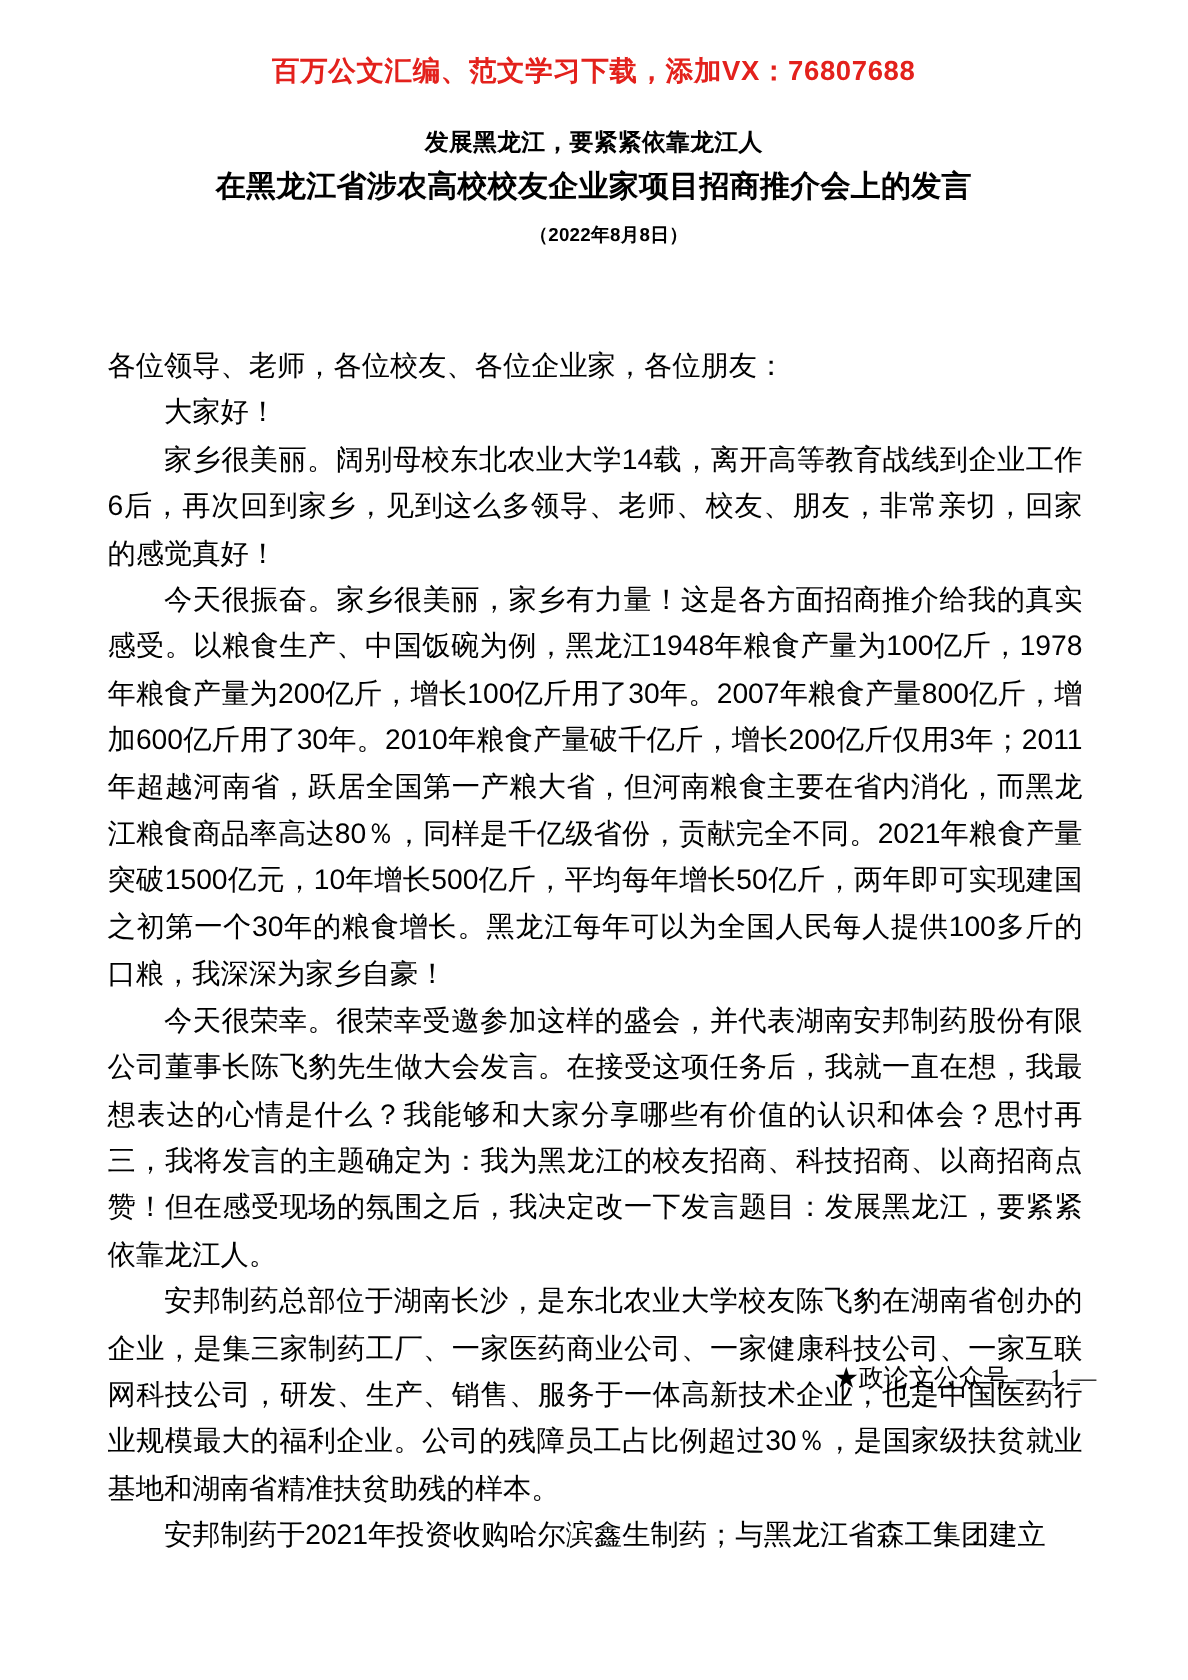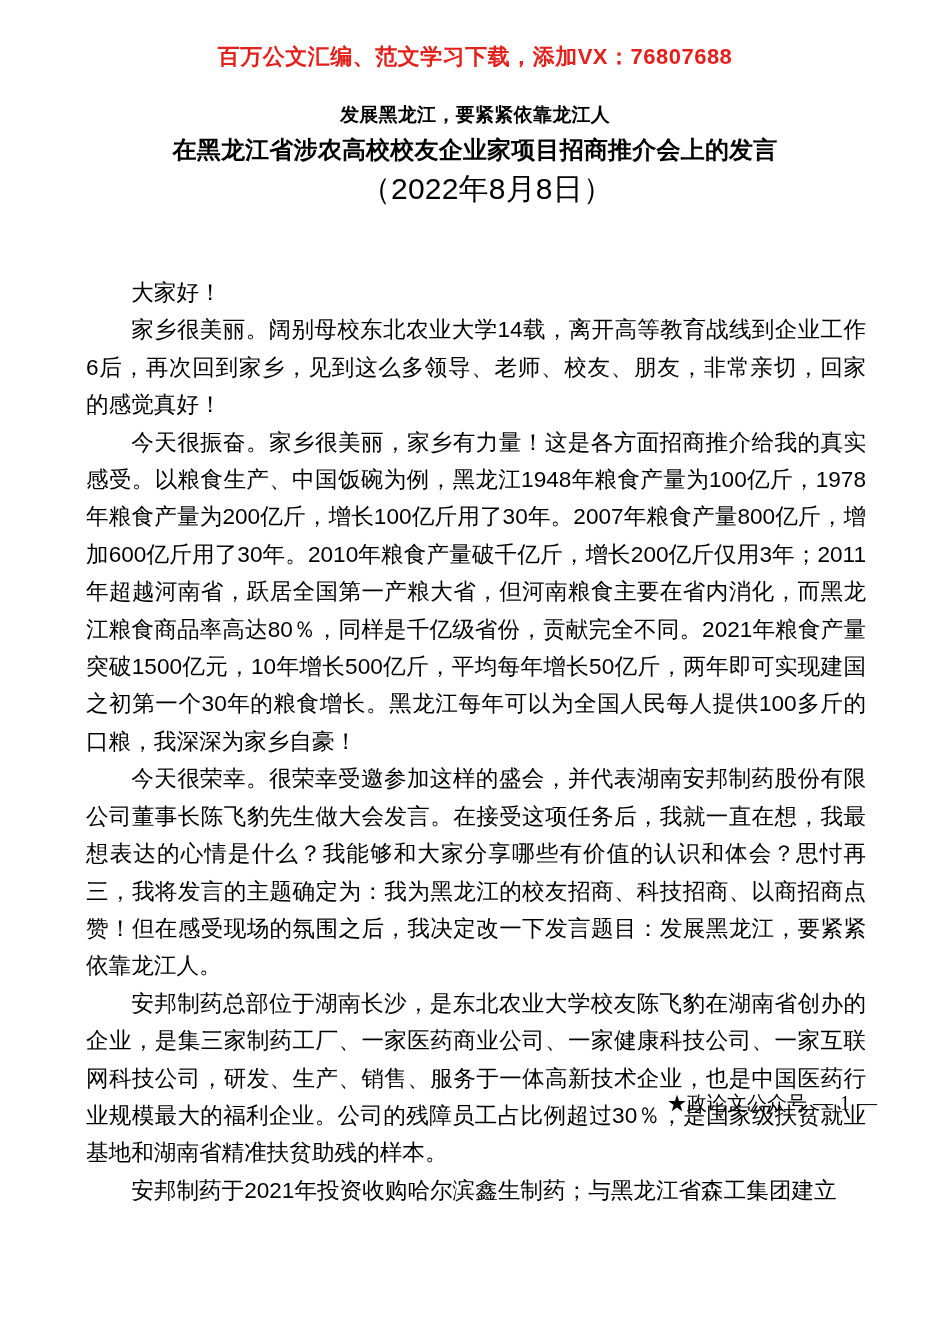--- a/index.html
+++ b/index.html
@@ -58,22 +58,22 @@
     letter-spacing: 0.2px;
     font-family: Liberation Mono, monospace;
   }
   .doc-presenter {
     font-size: 22px;
     font-weight: normal;
     line-height: 38px;
     letter-spacing: 0.2px;
   }
   .doc-date {
-    font-size: 30px;
-    font-weight: normal;
+    font-size: 15px;
+    font-weight: bold;
     line-height: 38px;
     letter-spacing: 0.2px;
     padding-left: 24px;
   }
 
   
   .body-text {
     position: absolute;
     top: 274px;
     left: 86px;
@@ -125,20 +125,21 @@
 
   <div class="promo-banner" style="color: rgb(227, 33, 28);">百万公文汇编、范文学习下载，添加VX：76807688</div>
 
   <div class="title-block">
     <div class="doc-title-main">发展黑龙江，要紧紧依靠龙江人</div>
     <div class="doc-title-sub">在黑龙江省涉农高校校友企业家项目招商推介会上的发言</div>
     <div class="doc-date">（2022年8月8日）</div>
   </div>
 
   <div class="body-text">
+    <p class="para no-indent">各位领导、老师，各位校友、各位企业家，各位朋友：</p>
     <p class="para indent">大家好！</p>
     <p class="para indent">家乡很美丽。阔别母校东北农业大学14载，离开高等教育战线到企业工作6后，再次回到家乡，见到这么多领导、老师、校友、朋友，非常亲切，回家的感觉真好！</p>
     <p class="para indent">今天很振奋。家乡很美丽，家乡有力量！这是各方面招商推介给我的真实感受。以粮食生产、中国饭碗为例，黑龙江1948年粮食产量为100亿斤，1978年粮食产量为200亿斤，增长100亿斤用了30年。2007年粮食产量800亿斤，增加600亿斤用了30年。2010年粮食产量破千亿斤，增长200亿斤仅用3年；2011年超越河南省，跃居全国第一产粮大省，但河南粮食主要在省内消化，而黑龙江粮食商品率高达80％，同样是千亿级省份，贡献完全不同。2021年粮食产量突破1500亿元，10年增长500亿斤，平均每年增长50亿斤，两年即可实现建国之初第一个30年的粮食增长。黑龙江每年可以为全国人民每人提供100多斤的口粮，我深深为家乡自豪！</p>
     <p class="para indent">今天很荣幸。很荣幸受邀参加这样的盛会，并代表湖南安邦制药股份有限公司董事长陈飞豹先生做大会发言。在接受这项任务后，我就一直在想，我最想表达的心情是什么？我能够和大家分享哪些有价值的认识和体会？思忖再三，我将发言的主题确定为：我为黑龙江的校友招商、科技招商、以商招商点赞！但在感受现场的氛围之后，我决定改一下发言题目：发展黑龙江，要紧紧依靠龙江人。</p>
     <p class="para indent">安邦制药总部位于湖南长沙，是东北农业大学校友陈飞豹在湖南省创办的企业，是集三家制药工厂、一家医药商业公司、一家健康科技公司、一家互联网科技公司，研发、生产、销售、服务于一体高新技术企业，也是中国医药行业规模最大的福利企业。公司的残障员工占比例超过30％，是国家级扶贫就业基地和湖南省精准扶贫助残的样本。</p>
     <p class="para indent">安邦制药于2021年投资收购哈尔滨鑫生制药；与黑龙江省森工集团建立</p>
   </div>
 
   <div class="footer">
     <span class="footer-mark">★政论文公众号</span><span class="footer-page">— 1 —</span>

